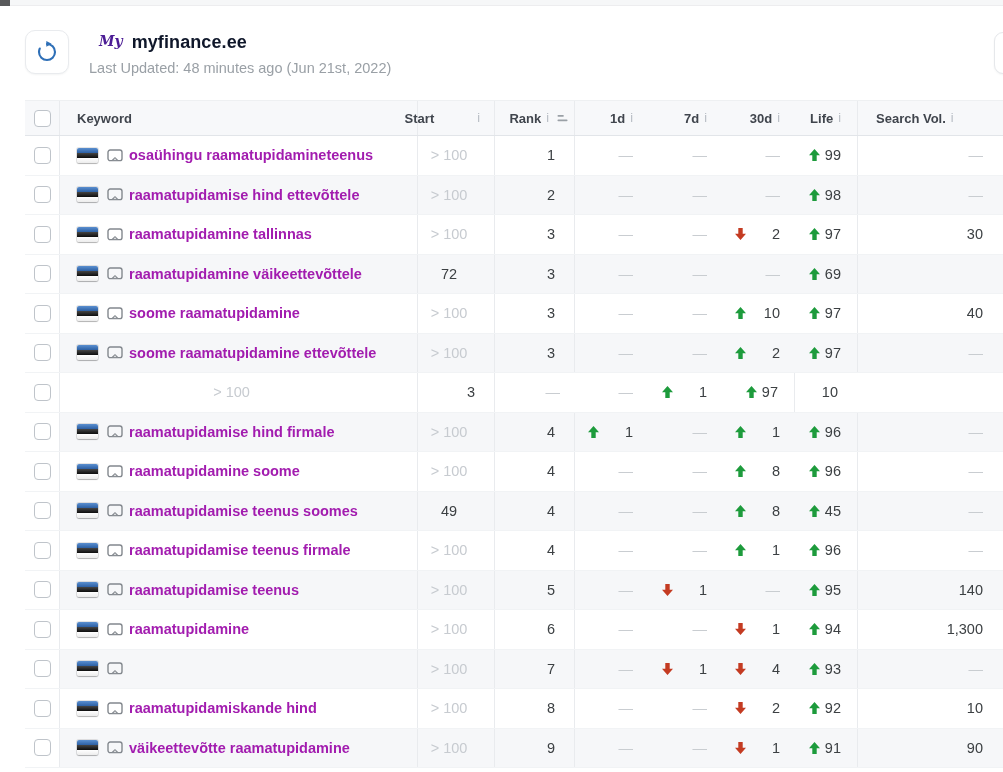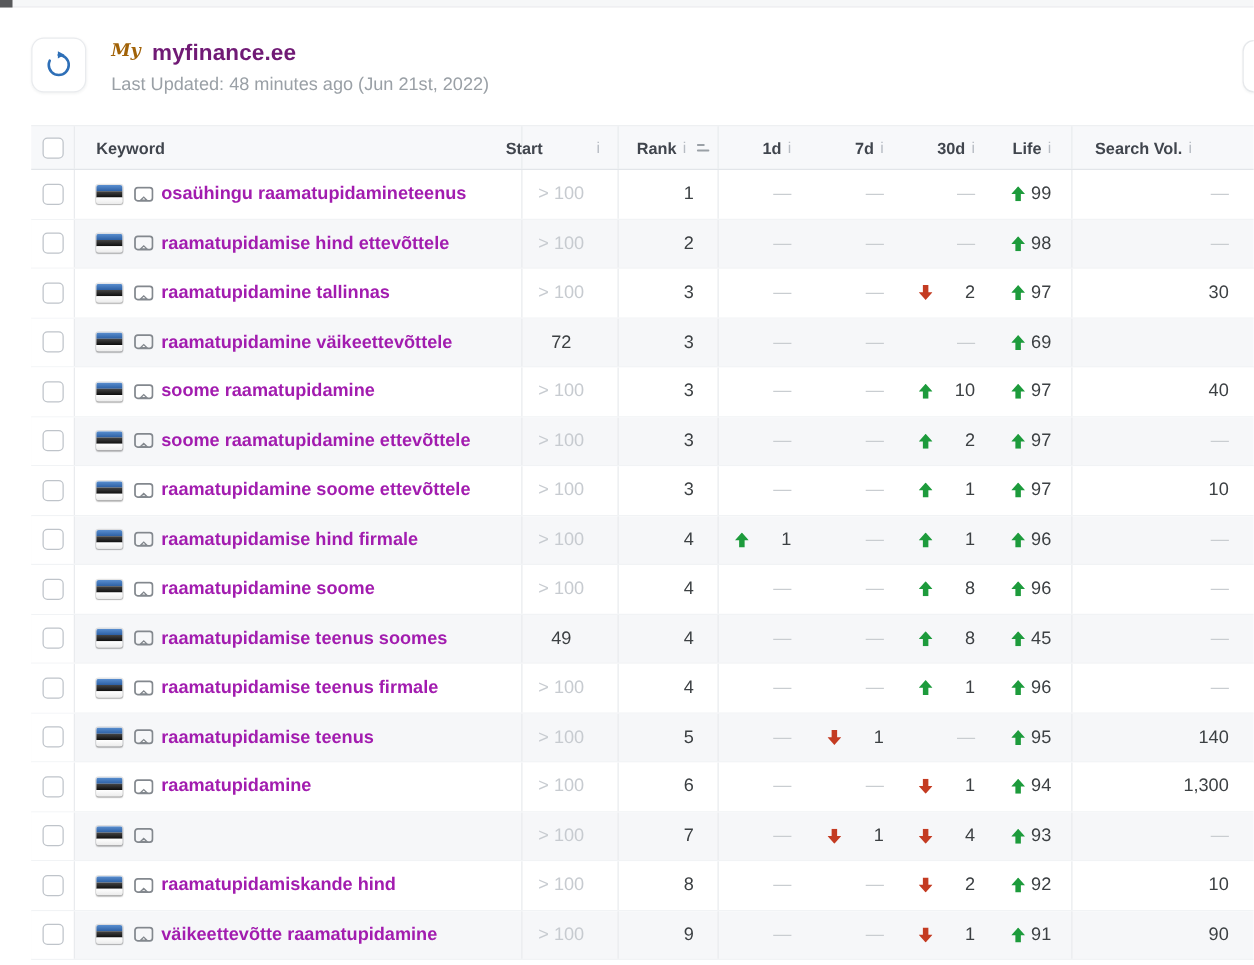--- a/index.html
+++ b/index.html
@@ -16,22 +16,22 @@
   
   .page-header{position:absolute;left:25px;top:30px;display:flex;align-items:flex-start;}
   .refresh-btn{
     width:42px;height:42px;background:#fff;border:1px solid #e9ebee;border-radius:10px;
     display:flex;align-items:center;justify-content:center;cursor:pointer;
     box-shadow:0 1px 2px rgba(20,30,40,.05);
   }
   .site-block{margin-left:20px;padding-top:1px;}
   .title-row{display:flex;align-items:center;height:22px;}
   .favicon{font-family:"DejaVu Serif","Liberation Serif",serif;font-style:italic;font-weight:700;
-    font-size:14px;color:#a16207;margin-right:9px;margin-top:-2px;}
-  .site-title{font-size:18px;font-weight:700;color:#701a75;letter-spacing:.1px;}
+    font-size:14px;color:#4c1d95;margin-right:9px;margin-top:-2px;margin-left:10px;}
+  .site-title{font-size:18px;font-weight:700;color:#0f172a;letter-spacing:.1px;}
   .site-sub{margin-top:7px;font-size:14.5px;color:#9aa0a6;}
   .corner-btn{position:absolute;left:994px;top:32px;width:20px;height:40px;background:#fff;
     border:1px solid #e6e8eb;border-radius:9px;box-shadow:0 1px 2px rgba(20,30,40,.05);}
 
   
   .ktable{position:absolute;left:25px;top:100px;width:978px;}
   .thead,.row{
     display:grid;
     grid-template-columns:35px 358px 77px 80px 73px 74px 73px 63px 1fr;
   }
@@ -391,32 +391,20 @@
           <span class="num">97</span>
         </div>
     <div class="cell cell-sv">
       <span class="dash">—</span>
     </div>
   </div>
       <div class="row">
     <div class="cell cell-check b-right">
       <span class="checkbox"></span>
     </div>
-    <div class="cell cell-keyword b-right">
-      <span class="flag">
-            <i class="fb"></i>
-            <i class="fk"></i>
-            <i class="fw"></i>
-          </span>
-      <svg class="monitor" width="16" height="13" viewBox="0 0 16 13">
-        <rect x="1" y="1" width="14" height="10.6" rx="2.2" fill="none" stroke="#83888e" stroke-width="1.4"></rect>
-        <path d="M5.4 11.2 L8 8.7 L10.6 11.2 Z" fill="#ffffff" stroke="#83888e" stroke-width="1.1"></path>
-      </svg>
-      <span class="kw-text">raamatupidamine soome ettevõttele</span>
-    </div>
     <div class="cell cell-start b-right">
       <span class="start-val muted">&gt; 100</span>
     </div>
     <div class="cell cell-rank b-right">
       <span>3</span>
     </div>
     <div class="cell change-cell cell-1d">
           <span class="dash num-w">—</span>
         </div>
     <div class="cell change-cell cell-7d">

